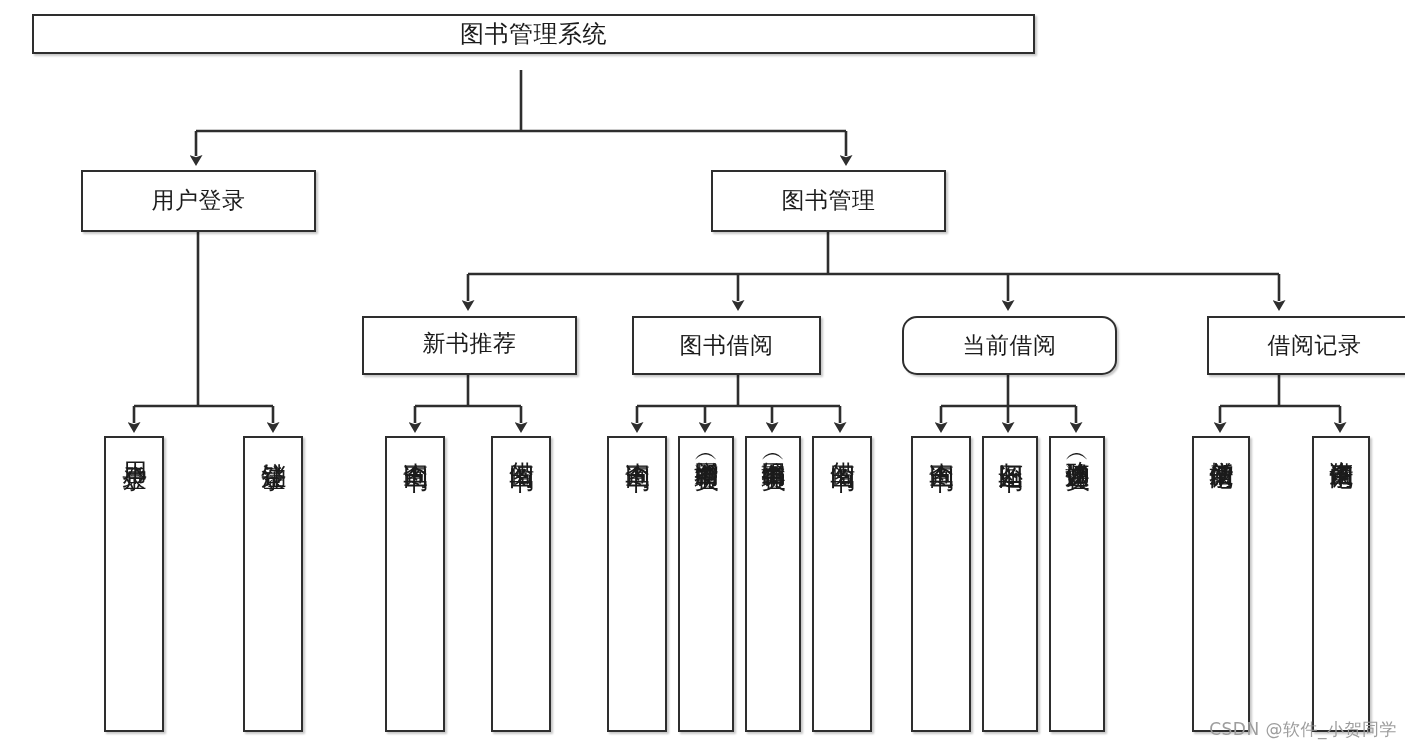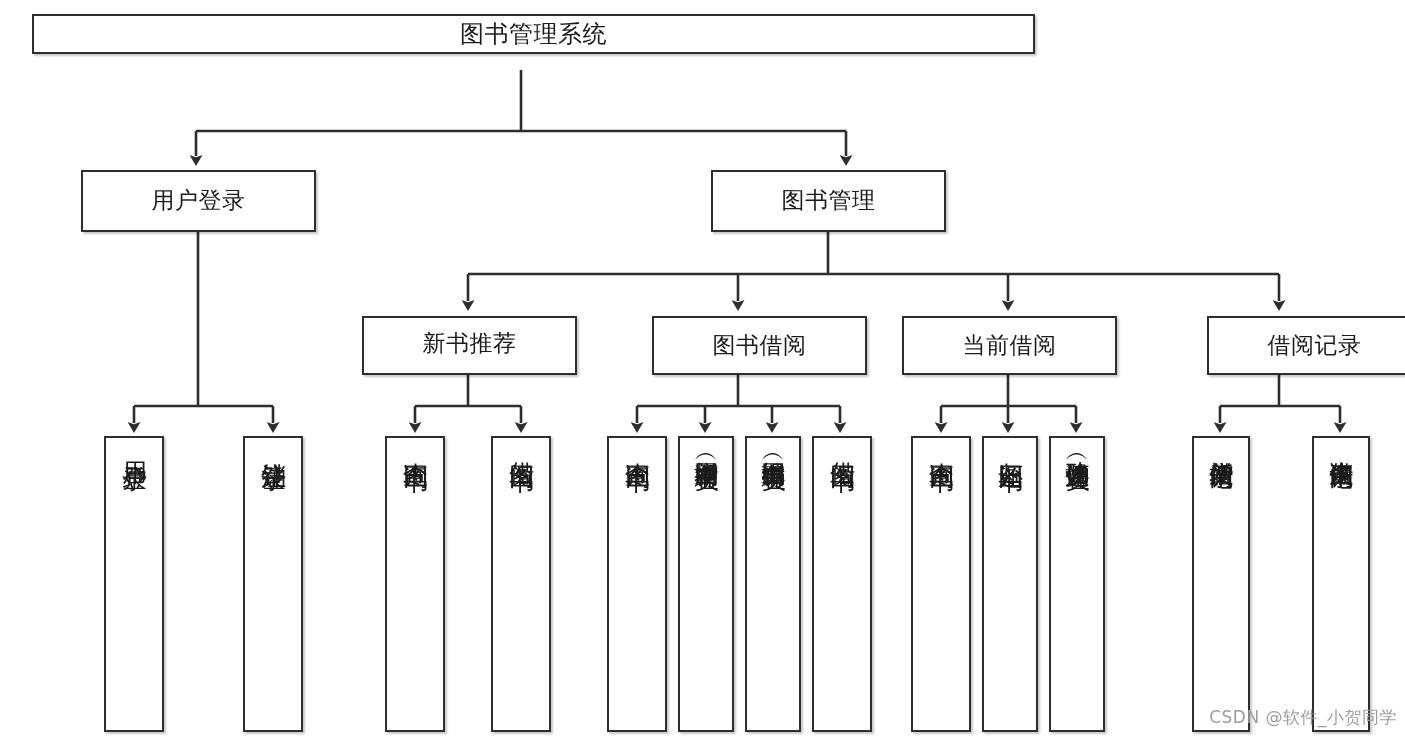--- a/index.html
+++ b/index.html
@@ -66,21 +66,21 @@
     letter-spacing: 2px;
     white-space: nowrap;
   }
   .node.vert.tall .label {
     font-size: 24px;
     letter-spacing: 1px;
   }
   .watermark {
     position: absolute;
     right: 8px;
-    bottom: 18px;
+    bottom: 6px;
     font-size: 17px;
     color: #9d9d9d;
     letter-spacing: 0.5px;
     z-index: 5;
     white-space: nowrap;
   }
 </style>
 </head>
 <body>
 
@@ -145,25 +145,25 @@
   </div>
 
   <div class="node horiz" style="left:711px; top:170px; width:235px; height:62px;">
     <span class="label">图书管理</span>
   </div>
 
   <div class="node horiz" style="left:362px; top:316px; width:215px; height:59px;font-family:Liberation Mono, monospace;">
     <span class="label">新书推荐</span>
   </div>
 
-  <div class="node horiz" style="left:632px; top:316px; width:215px; height:59px;margin-left:20px;">
+  <div class="node horiz" style="left:632px; top:316px; width:189px; height:59px;">
     <span class="label">图书借阅</span>
   </div>
 
-  <div class="node horiz" style="left:902px; top:316px; width:215px; height:59px;">
+  <div class="node horiz" style="left:902px; top:316px; width:215px; height:59px;border-radius:15px;">
     <span class="label">当前借阅</span>
   </div>
 
   <div class="node horiz" style="left:1172px; top:316px; width:215px; height:59px;margin-left:35px;">
     <span class="label">借阅记录</span>
   </div>
 
   <div class="node vert" style="left:104px; top:436px; width:60px; height:296px;">
     <span class="label">用户登录</span>
   </div>

